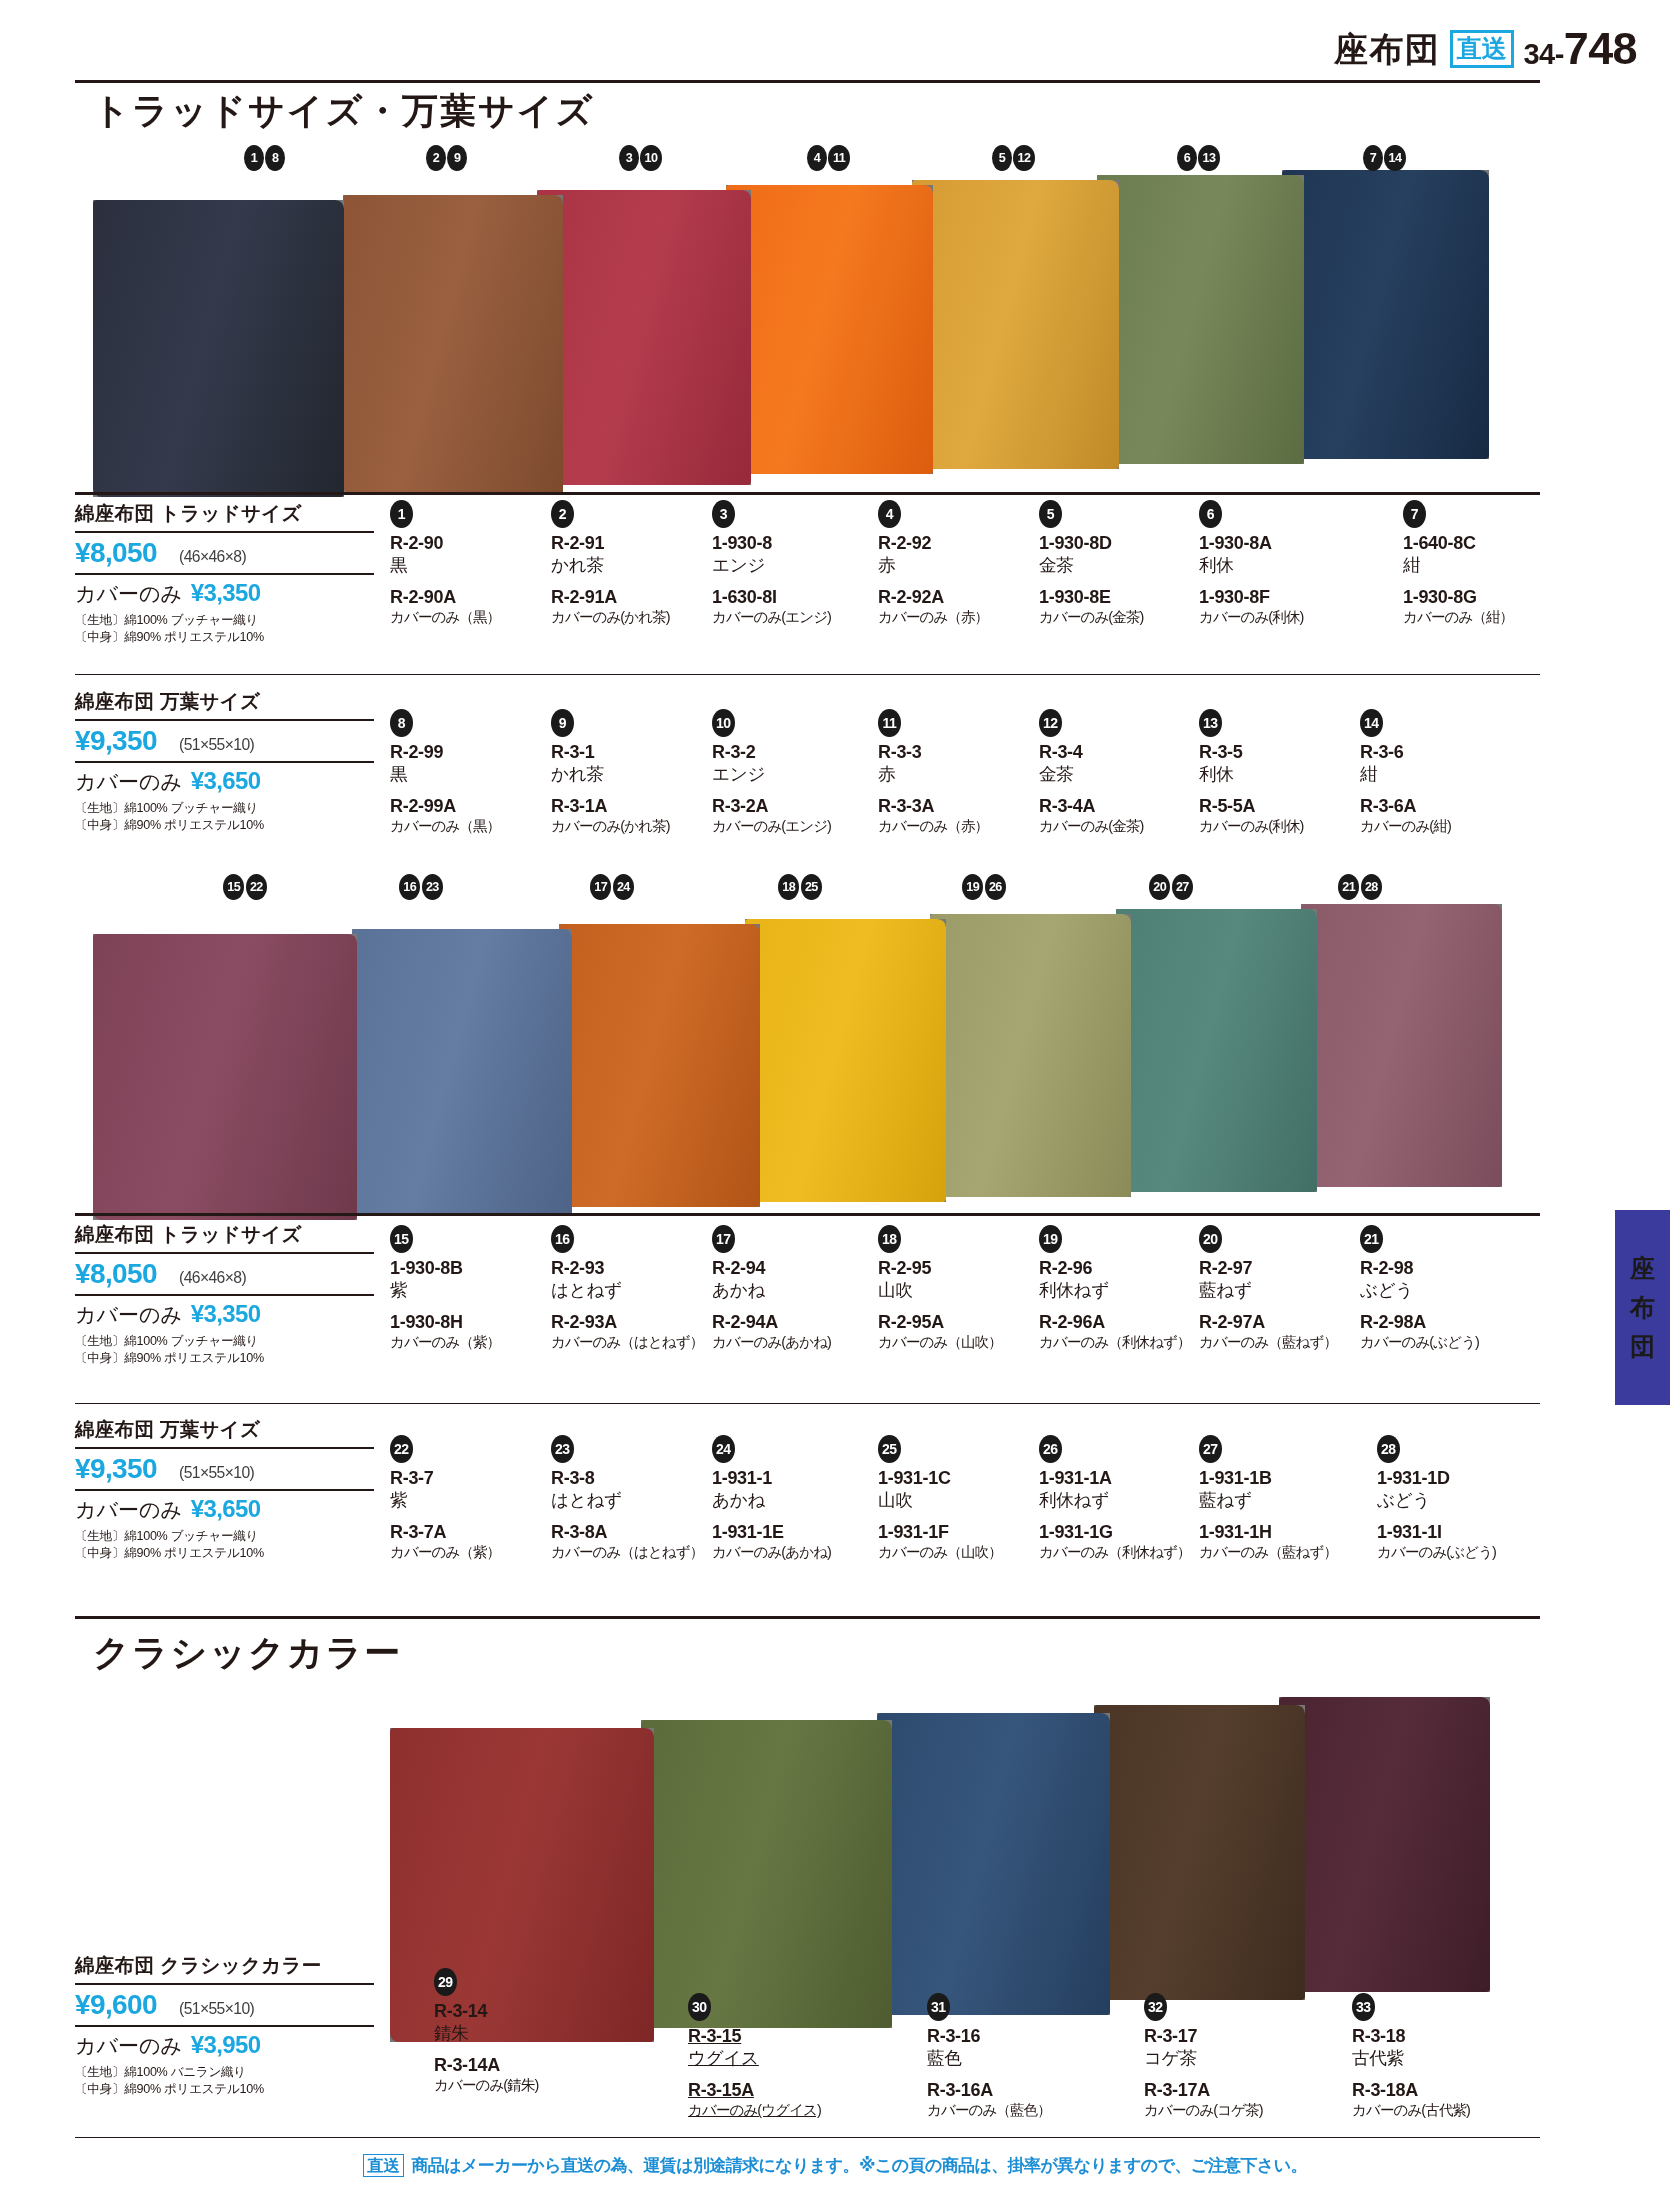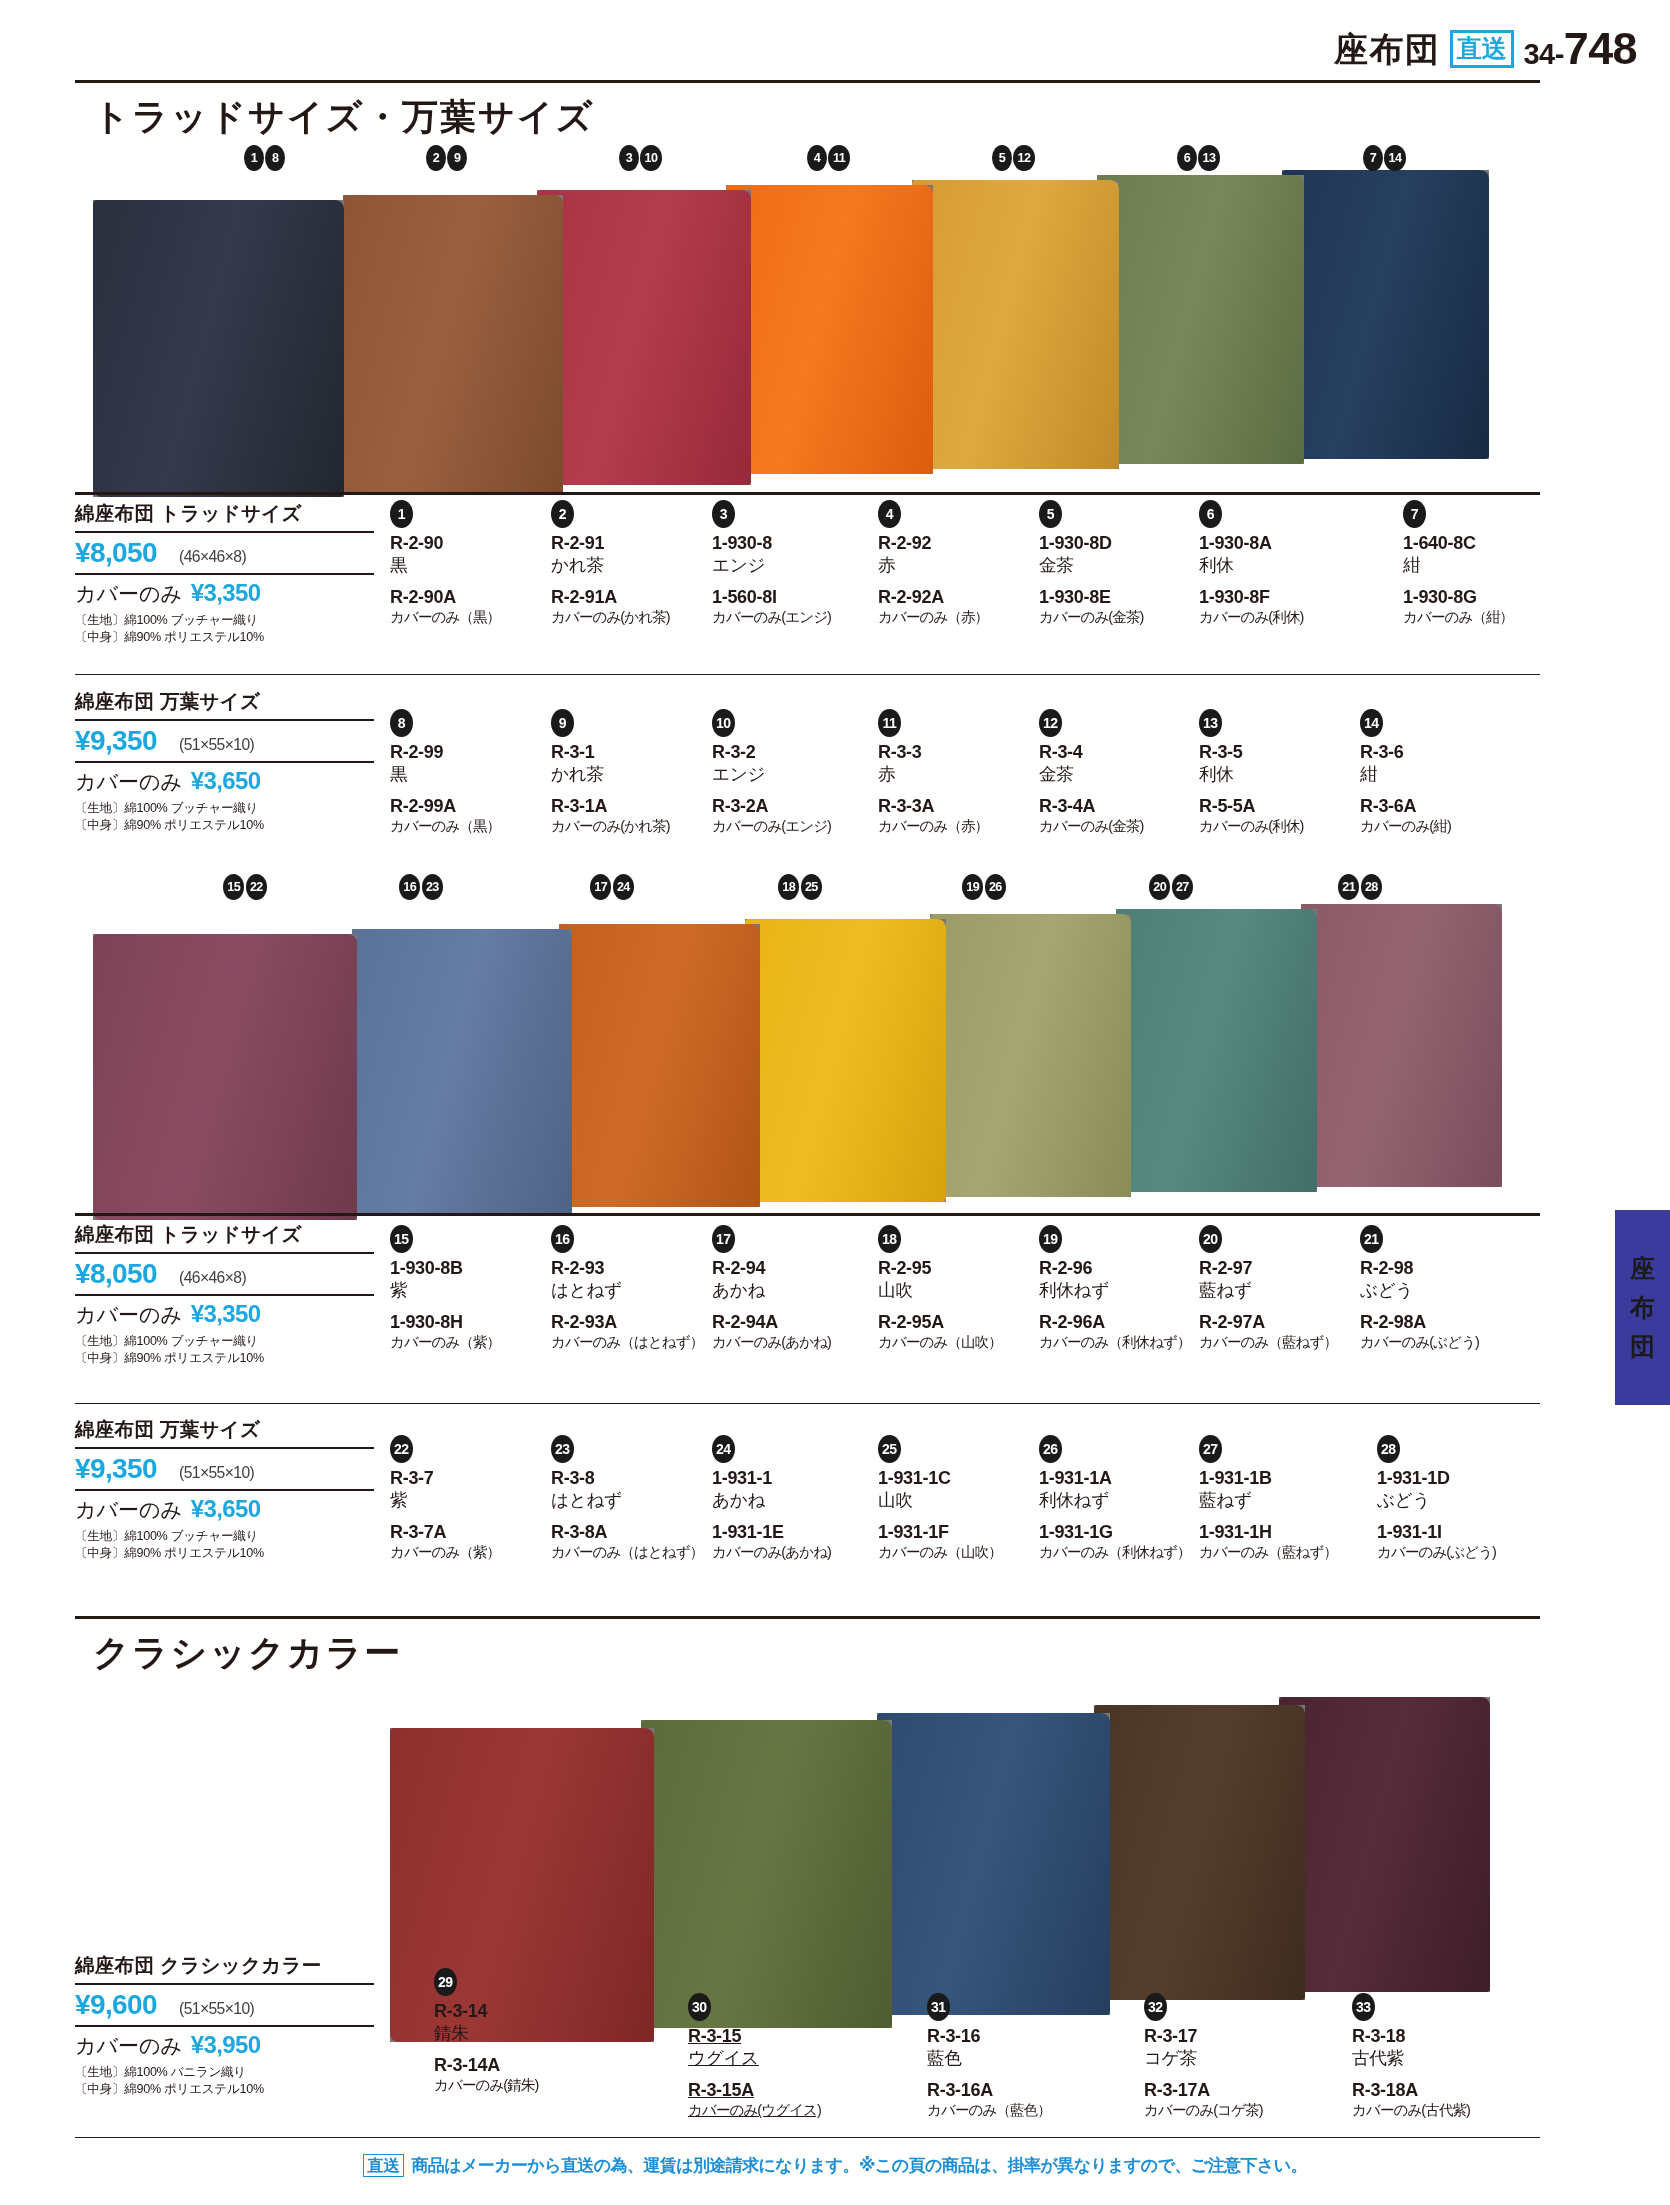--- a/index.html
+++ b/index.html
@@ -125,21 +125,21 @@
     <span class="hdr-page"><span>34-</span><span class="big">748</span></span>
   </div>
 
   <div class="sidetab">
     <span>座</span>
     <span>布</span>
     <span>団</span>
   </div>
 
   <div class="rule-top" style="top:80px;"></div>
-  <div class="bigtitle" style="top:93px;text-align:center;">トラッドサイズ・万葉サイズ</div>
+  <div class="bigtitle" style="top:87px;text-align:center;">トラッドサイズ・万葉サイズ</div>
 
   <div class="photorow" style="left:0;top:151px;width:1670px;height:327px;">
     <div class="cushion" style="left:1282px;top:19px;width:207px;height:289px;">
       <div class="face" style="background:linear-gradient(105deg,#1f3553,#27405f 45%,#172a44);"></div>
     </div>
     <div class="cushion" style="left:1097px;top:24px;width:207px;height:289px;">
       <div class="face" style="background:linear-gradient(105deg,#6b7c4e,#78885a 45%,#5c6c42);"></div>
     </div>
     <div class="cushion" style="left:912px;top:29px;width:207px;height:289px;">
       <div class="face" style="background:linear-gradient(105deg,#d69b33,#dfa93f 45%,#c08a28);"></div>
@@ -215,21 +215,21 @@
     <div class="badge">2</div>
     <div class="code">R-2-91</div>
     <div class="cname">かれ茶</div>
     <div class="code">R-2-91A</div>
     <div class="covername">カバーのみ(かれ茶)</div>
   </div>
   <div class="pcol" style="left:712px;top:500px;">
     <div class="badge">3</div>
     <div class="code">1-930-8</div>
     <div class="cname">エンジ</div>
-    <div class="code">1-560-8I</div>
+    <div class="code">1-630-8I</div>
     <div class="covername">カバーのみ(エンジ)</div>
   </div>
   <div class="pcol" style="left:878px;top:500px;">
     <div class="badge">4</div>
     <div class="code">R-2-92</div>
     <div class="cname">赤</div>
     <div class="code">R-2-92A</div>
     <div class="covername">カバーのみ（赤）</div>
   </div>
   <div class="pcol" style="left:1039px;top:500px;">

